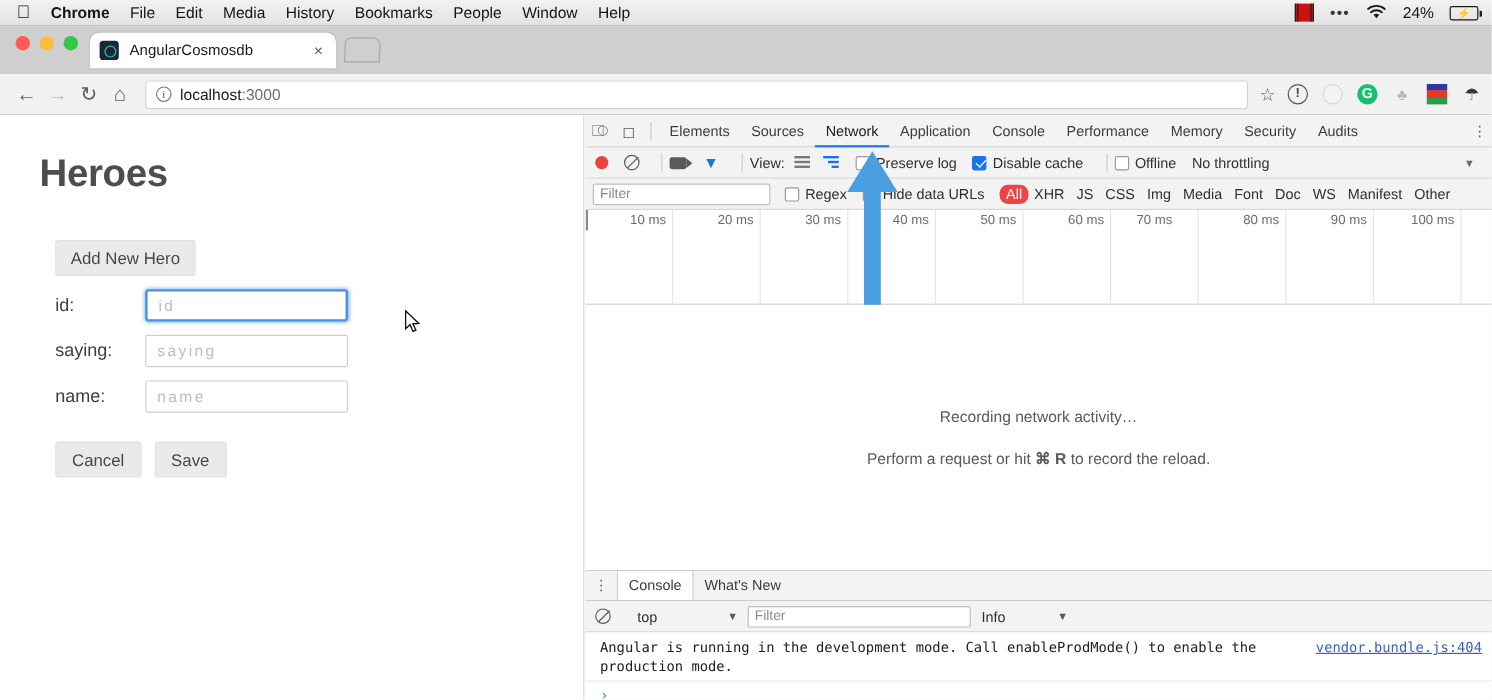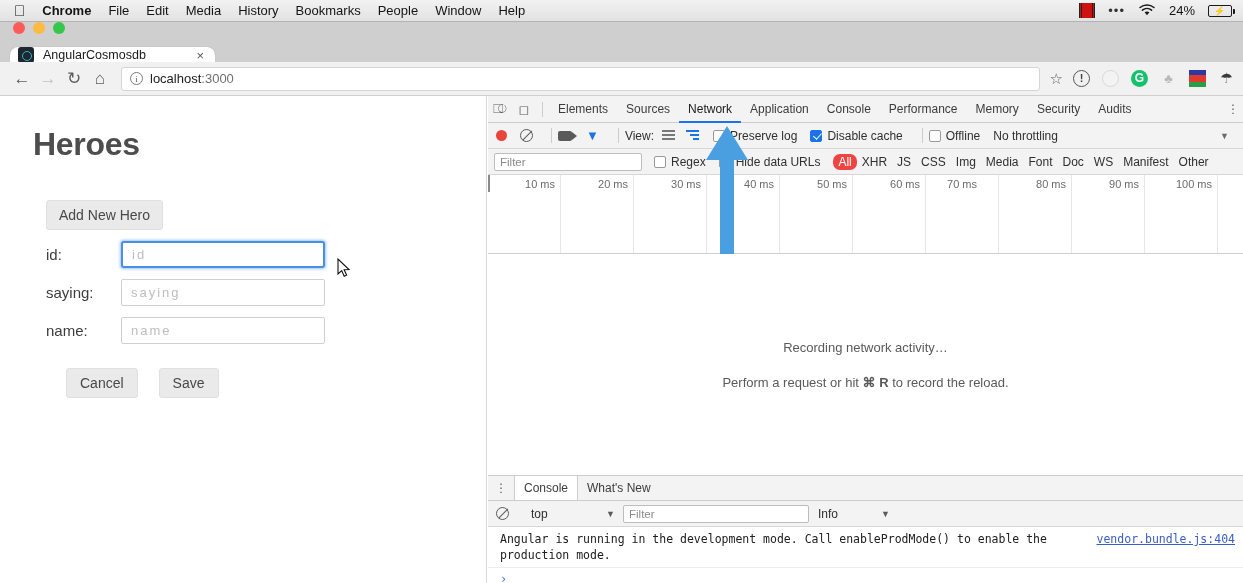--- a/index.html
+++ b/index.html
@@ -36,21 +36,21 @@
     font-size: 9px; color: #1a1a1a;
   }
   .batt:after {
     content: ""; position: absolute; right: -4px; top: 3px;
     width: 2px; height: 5px; background: #1a1a1a; border-radius: 0 1px 1px 0;
   }
 
   
   #chrome-tabstrip {
     position: absolute; top: 22px; left: 0; width: 1243px; height: 40px;
-    background: #cfcfcf; display: flex; align-items: flex-start; flex-direction: column;
+    background: #cfcfcf; display: flex; align-items: center;
   }
   .traffic { display: flex; gap: 8px; padding: 0 0 13px 13px; }
   .tl { width: 12px; height: 12px; border-radius: 50%; }
   .tl.r { background: #fc5b57; } .tl.y { background: #fdbc40; } .tl.g { background: #34c749; }
   .tab {
     width: 205px; height: 30px; background: #fff;
     border-radius: 8px 8px 0 0; margin-left: 10px;
     display: flex; align-items: center; padding: 0 8px;
     box-shadow: 0 0 1px rgba(0,0,0,.25);
   }
@@ -116,30 +116,30 @@
     margin: 30px 0 0 33px; letter-spacing: -0.3px;
   }
   #add-new-hero {
     margin: 37px 0 0 46px; background: #eaeaea; border: 1px solid #e0e0e0;
     border-radius: 3px; padding: 6px 12px; font-size: 14px; color: #484848;
     font-family: "Liberation Sans", sans-serif;
   }
   .field-row { display: flex; align-items: center; margin: 11px 0 0 46px; }
   .field-label { width: 75px; font-size: 15px; color: #3d3d3d; }
   .field-input {
-    width: 204px; height: 27px; border: 1px solid #d0d0d0; border-radius: 2px;
+    width: 169px; height: 27px; border: 1px solid #d0d0d0; border-radius: 2px;
     padding: 0 9px; font-size: 13px; color: #333; letter-spacing: 2px;
     background: #fff; font-family: "Liberation Sans", sans-serif;
   }
   .field-input::placeholder { color: #bdbdbd; letter-spacing: 2px; }
   .field-input.focused {
     border: 2px solid #4a90e2; box-shadow: 0 0 3px 1px rgba(74,144,226,.55);
     border-radius: 3px;
   }
-  .btn-row { display: flex; gap: 21px; margin: 24px 0 0 66px; }
+  .btn-row { display: flex; gap: 11px; margin: 24px 0 0 46px; }
   .form-btn {
     background: #eaeaea; border: 1px solid #e0e0e0; border-radius: 3px;
     padding: 6px 13px; font-size: 14px; color: #484848;
     font-family: "Liberation Sans", sans-serif;
   }
   #mouse-cursor {
     position: absolute; left: 337px; top: 258px; width: 14px; height: 20px;
     pointer-events: none;
   }
 

